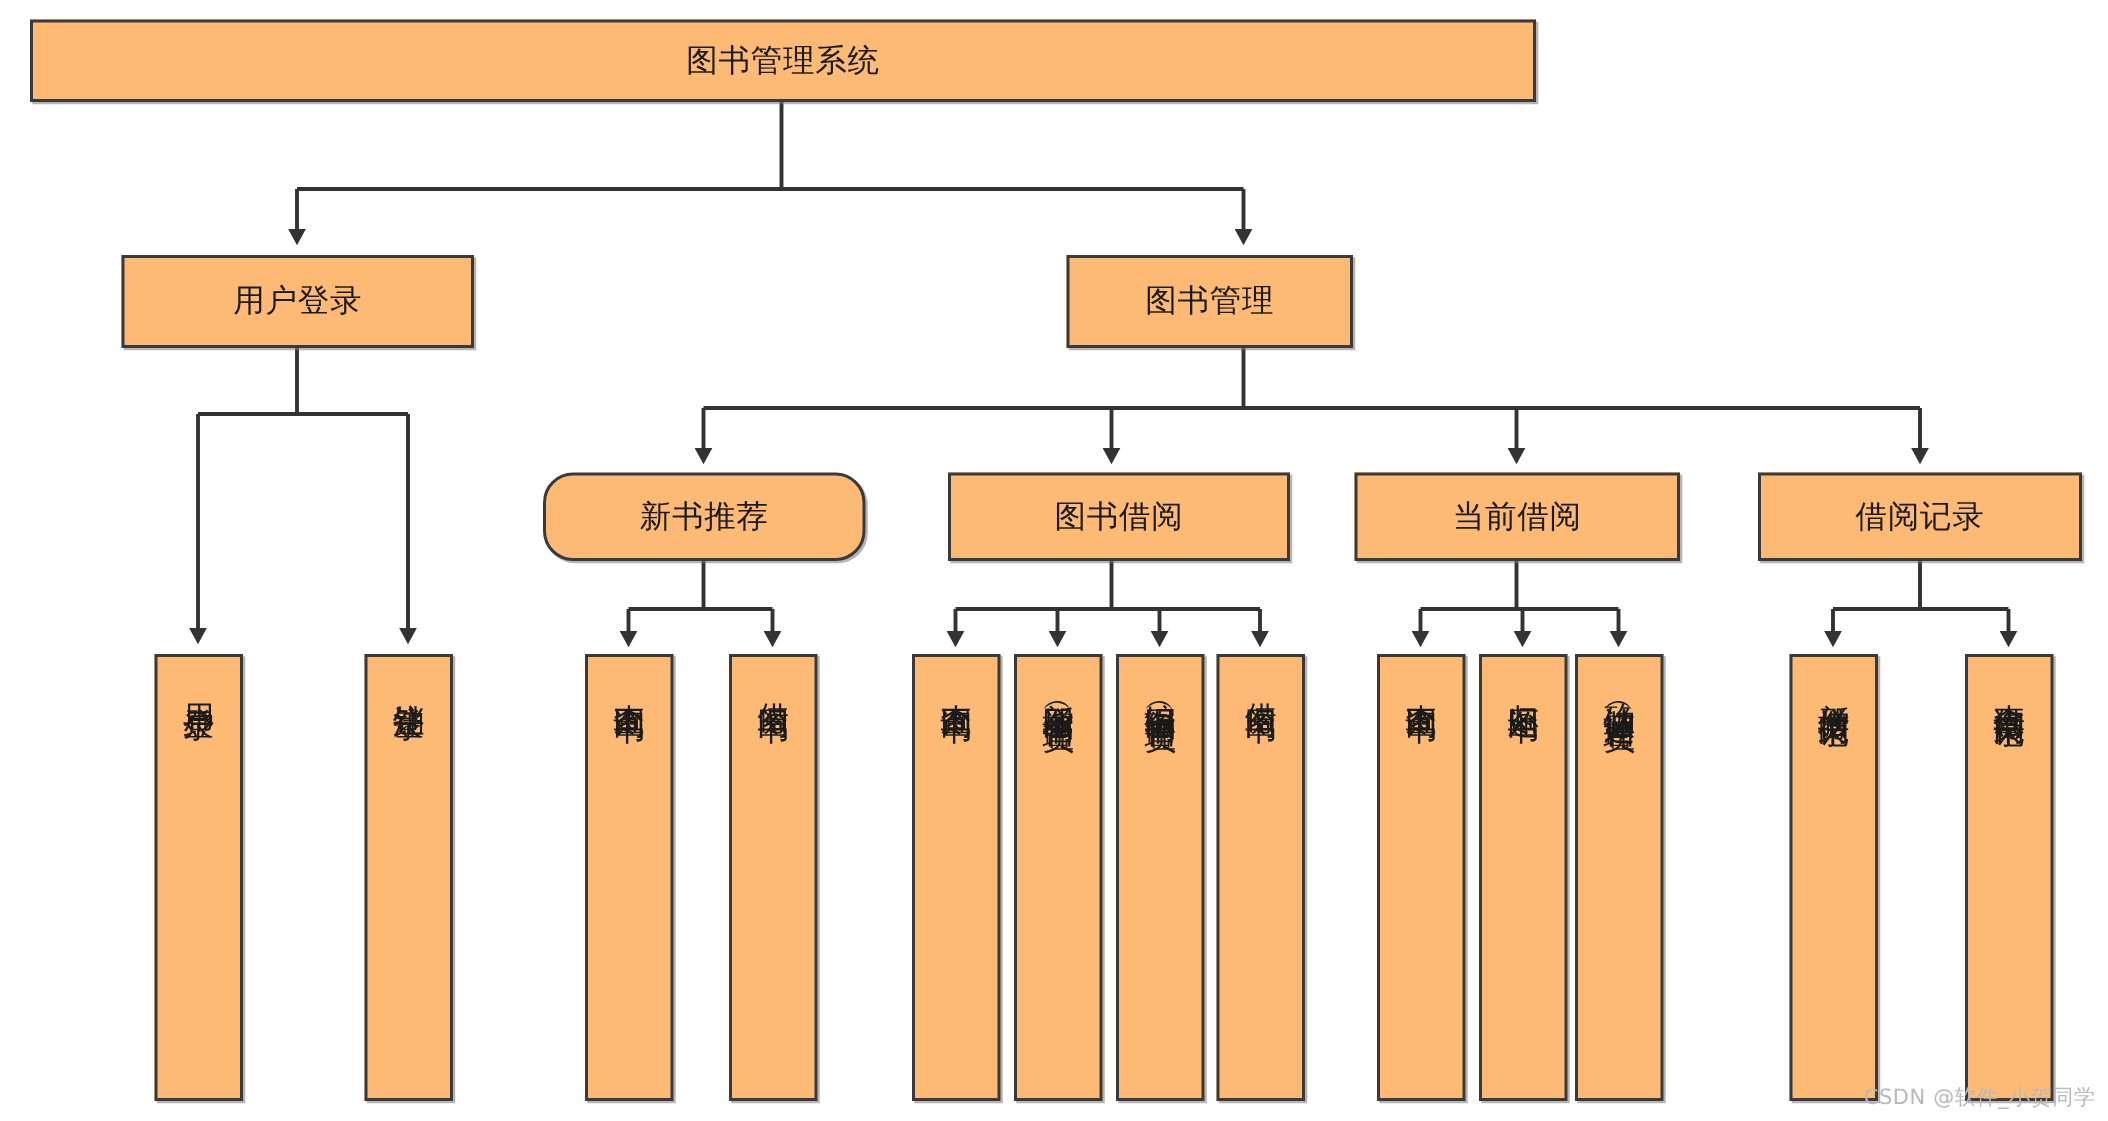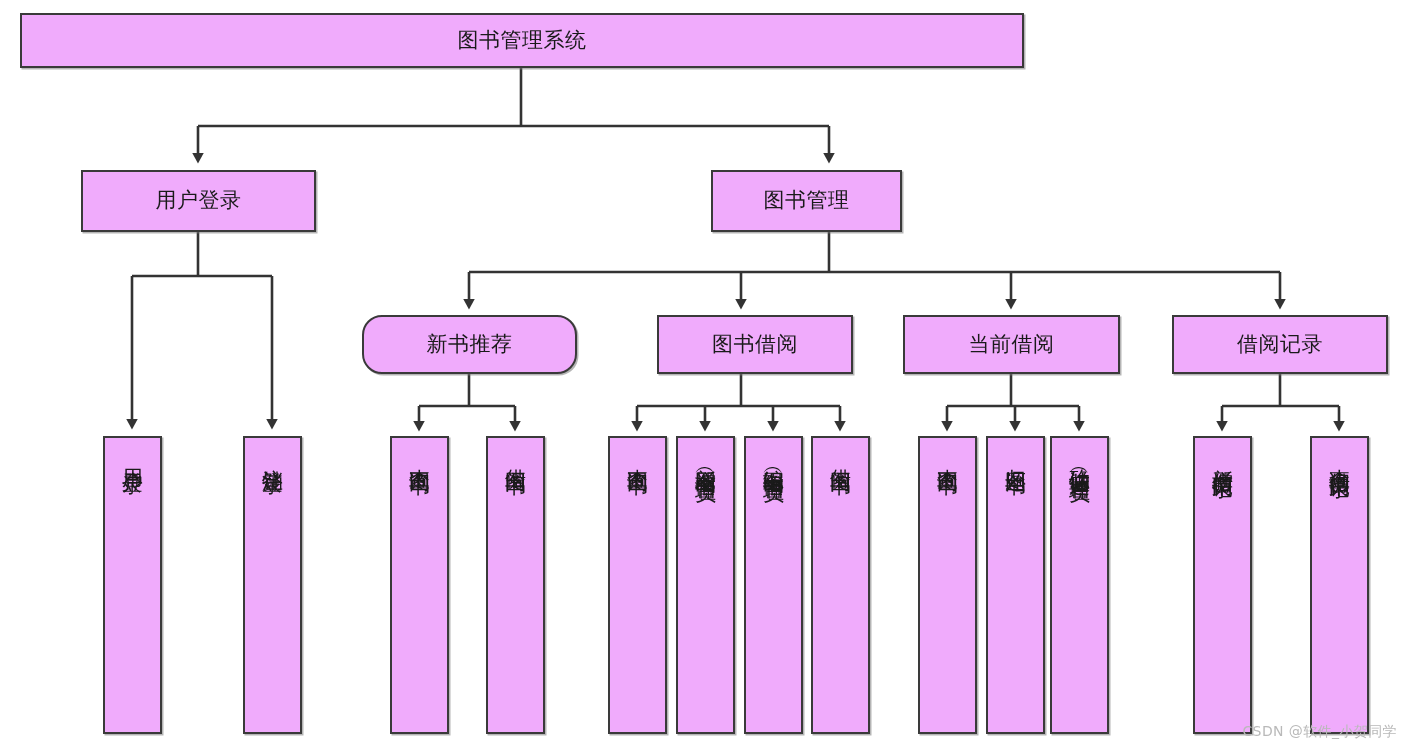--- a/index.html
+++ b/index.html
@@ -24,21 +24,21 @@
   svg.diagram-canvas {
     position: absolute;
     left: 0;
     top: 0;
     width: 1405px;
     height: 747px;
   }
   .node-box {
     position: absolute;
     box-sizing: border-box;
-    background: #f0abfc;
+    background: #fdba74;
     border: 2.5px solid #3a3a3a;
     box-shadow: 1.5px 1.5px 0 0 rgba(120,120,120,0.55);
     display: flex;
     align-items: center;
     justify-content: center;
   }
   .node-label-h {
     font-size: 21px;
     color: #1a1a1a;
     letter-spacing: 0.5px;
@@ -133,21 +133,21 @@
   <div class="node-box" style="left:81px; top:170px; width:235px; height:62px;">
     <span class="node-label-h">用户登录</span>
   </div>
   <div class="node-box" style="left:711px; top:170px; width:191px; height:62px;">
     <span class="node-label-h">图书管理</span>
   </div>
 
   <div class="node-box" style="left:362px; top:315px; width:215px; height:59px;border-radius:20px;">
     <span class="node-label-h">新书推荐</span>
   </div>
-  <div class="node-box" style="left:632px; top:315px; width:196px; height:59px;margin-left:25px;">
+  <div class="node-box" style="left:632px; top:315px; width:228px; height:59px;">
     <span class="node-label-h">图书借阅</span>
   </div>
   <div class="node-box" style="left:903px; top:315px; width:217px; height:59px;">
     <span class="node-label-h">当前借阅</span>
   </div>
   <div class="node-box" style="left:1172px; top:315px; width:216px; height:59px;">
     <span class="node-label-h">借阅记录</span>
   </div>
 
   <div class="node-box vertical" style="left:103px; top:436px; width:59px; height:298px;">

